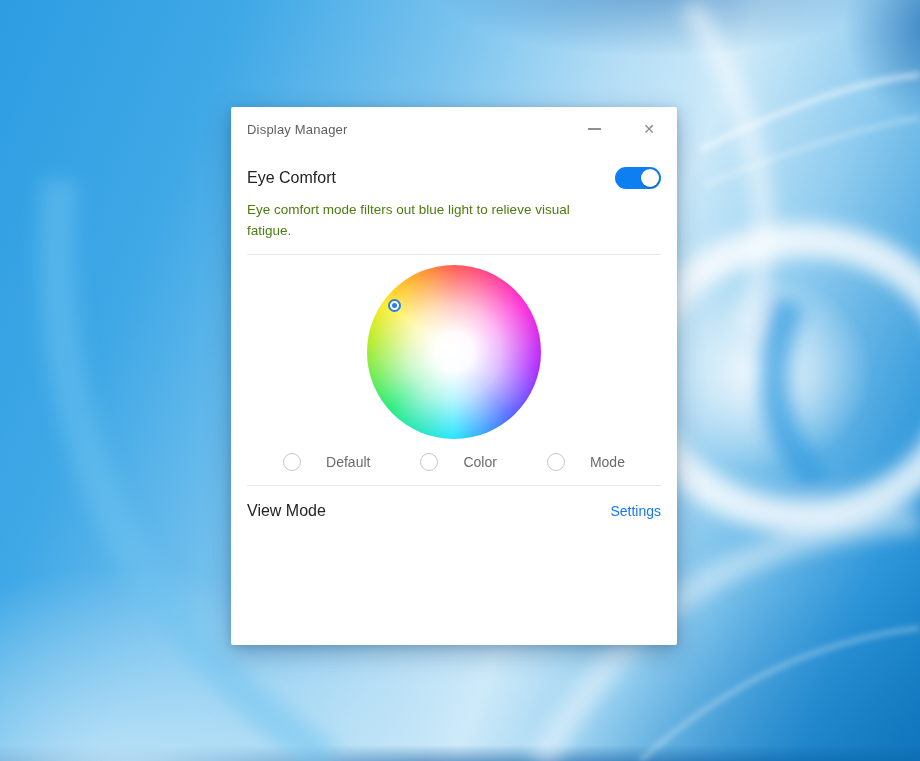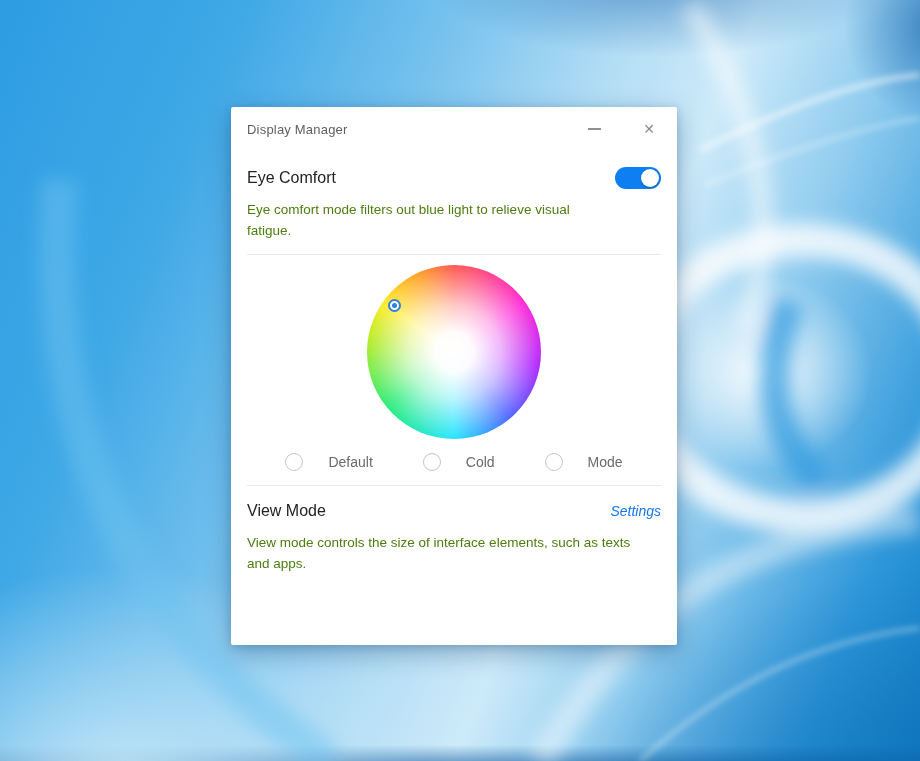--- a/index.html
+++ b/index.html
@@ -104,21 +104,21 @@
     border: 1.5px solid #c6c6c6; background: #ffffff; flex: 0 0 auto;
   }
   .radio-label { font-size: 14px; color: #6b6b6b; }
 
   .view-mode-row {
     display: flex; justify-content: space-between; align-items: baseline;
     margin-top: 14px;
   }
   .settings-link {
     font-size: 14px; color: var(--link-blue, #1777f2);
-    text-decoration: none; cursor: pointer; font-style: italic;
+    text-decoration: none; cursor: pointer;
   }
 </style>
 </head>
 <body>
 
 <svg class="wallpaper-svg" width="920" height="761" viewBox="0 0 920 761" aria-hidden="true">
   <defs>
     <filter id="soft" x="-40%" y="-40%" width="180%" height="180%">
         <feGaussianBlur stdDeviation="9"></feGaussianBlur>
       </filter>
@@ -172,31 +172,29 @@
     <div class="wheel-selector" style="left: 21px; top: 34px;"></div>
   </div>
 
   <div class="radio-row">
     <span class="radio-item">
       <span class="radio-circle"></span>
       <span class="radio-label">Default</span>
     </span>
     <span class="radio-item">
       <span class="radio-circle"></span>
-      <span class="radio-label">Cold</span>
+      <span class="radio-label">Color</span>
     </span>
     <span class="radio-item">
       <span class="radio-circle"></span>
       <span class="radio-label">Mode</span>
     </span>
   </div>
 
   <div class="divider"></div>
 
   <div class="view-mode-row">
     <span class="section-heading">View Mode</span>
     <a class="settings-link">Settings</a>
   </div>
 
-  <div class="body-text">View mode controls the size of interface elements, such as texts
-and apps.</div>
 
 </div>
 
 </body></html>

